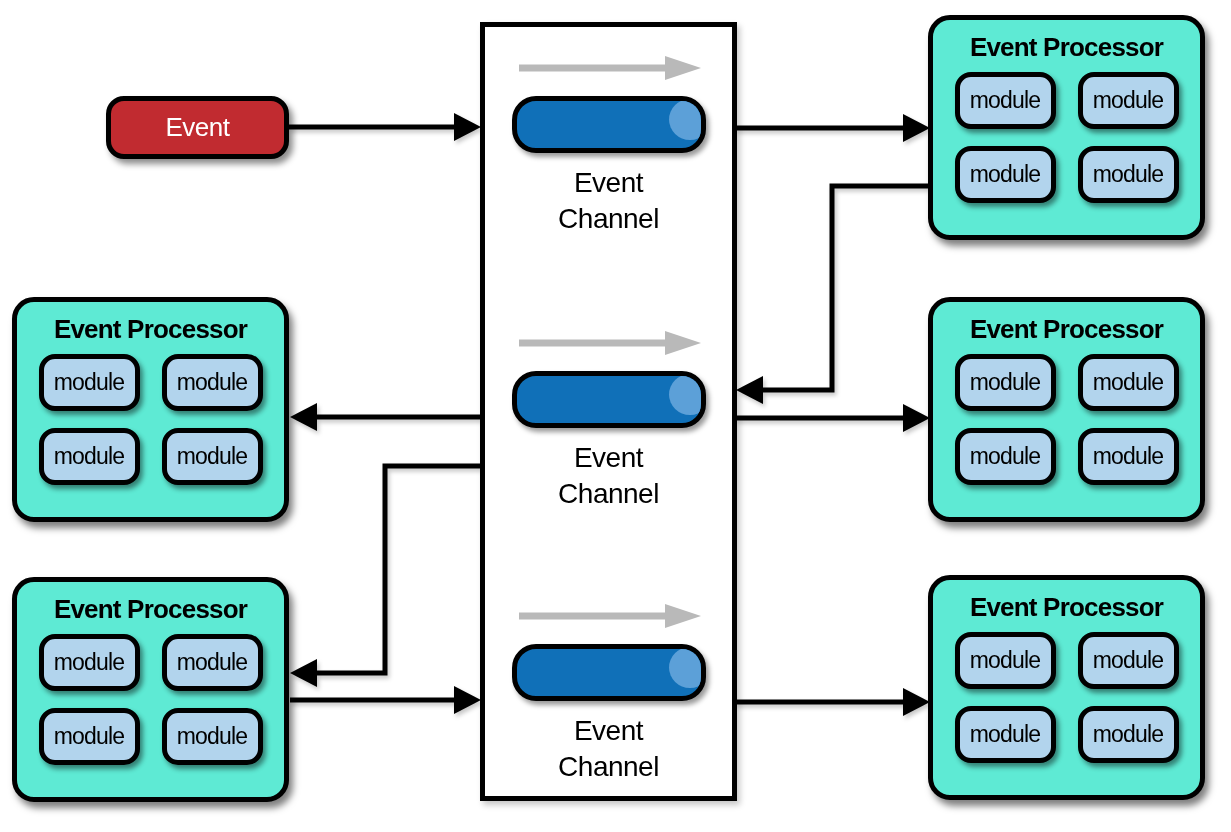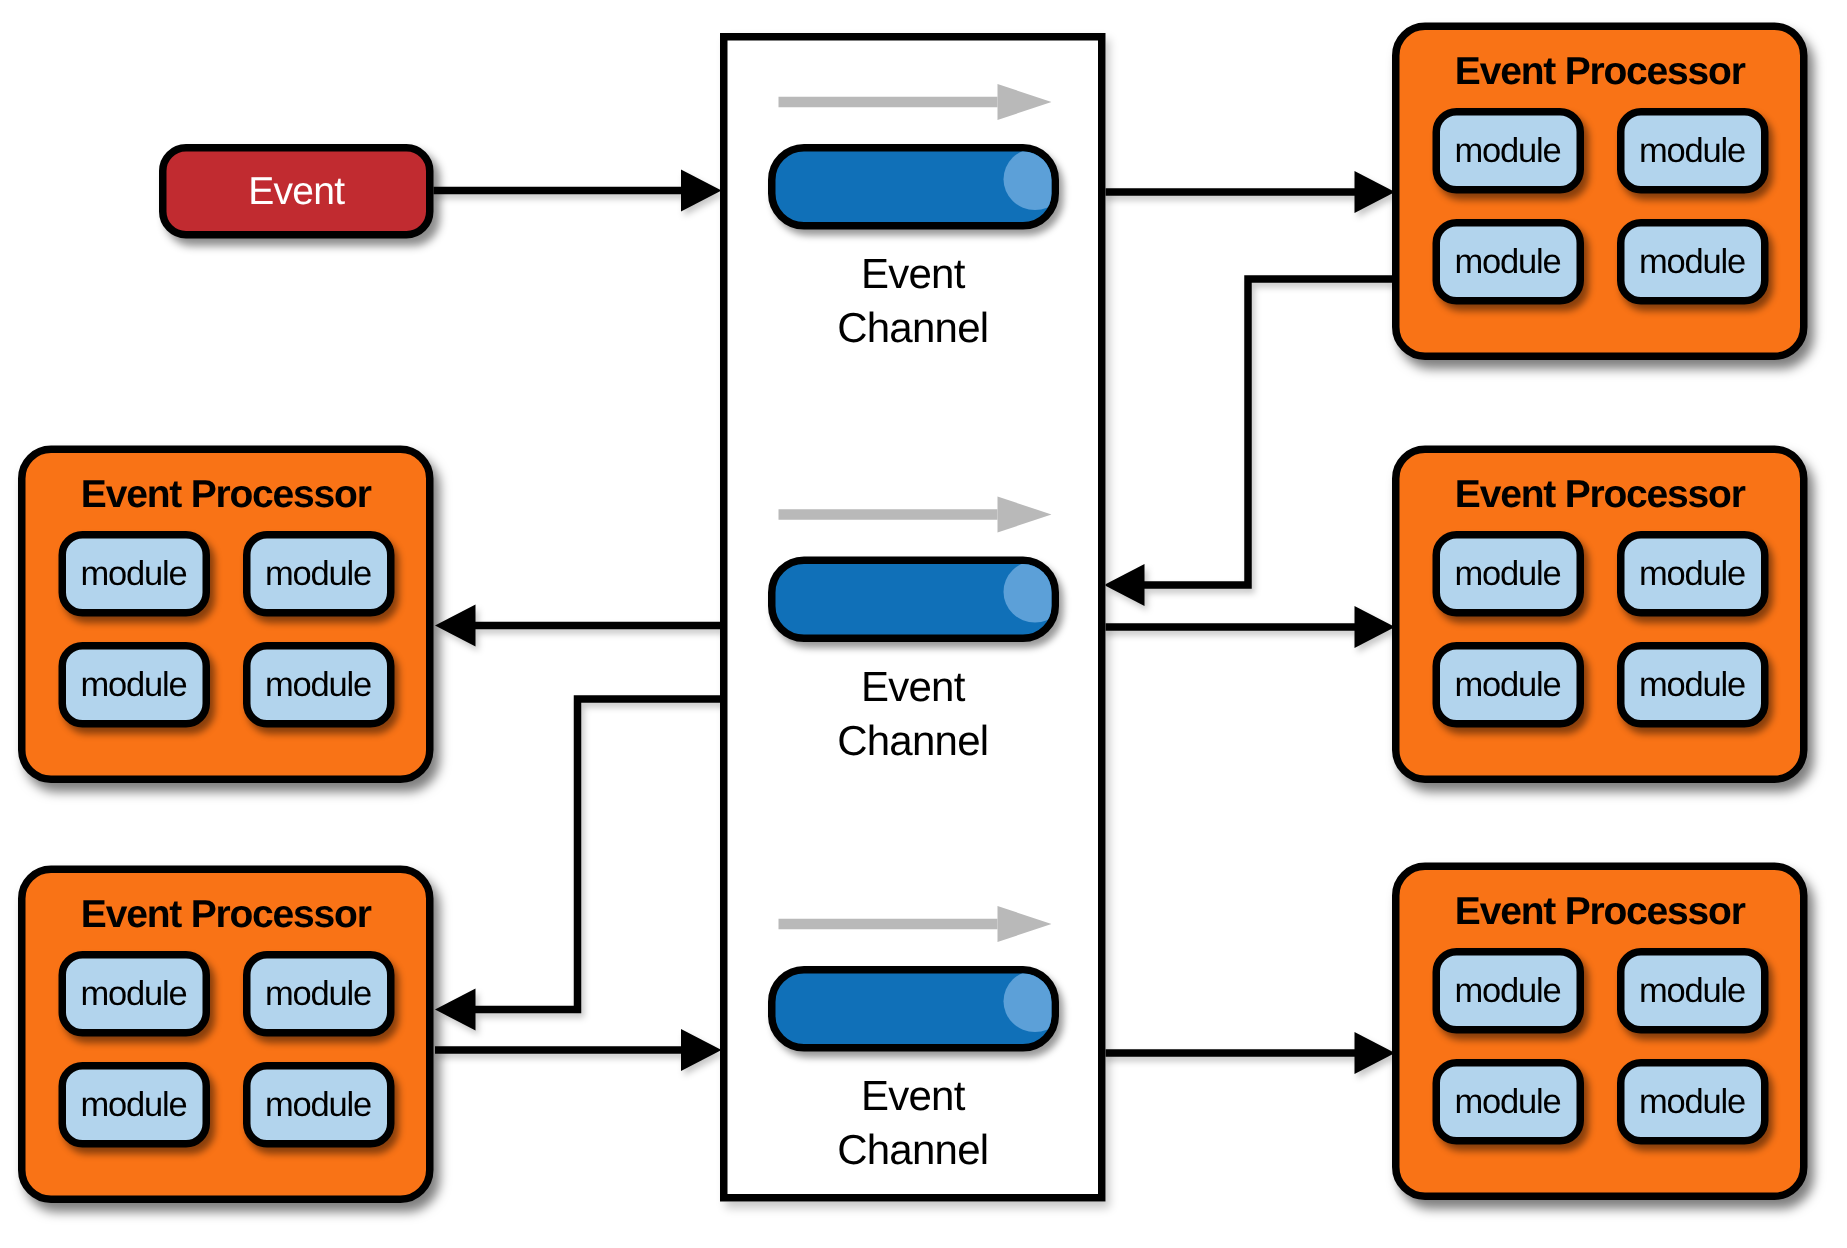--- a/index.html
+++ b/index.html
@@ -45,21 +45,21 @@
     background:#5CA0D8; border-radius:50%;
   }
   .channel-label {
     margin-top:12px; font-size:28px; line-height:1.28; text-align:center;
     color:#000; letter-spacing:-0.5px;
   }
 
   
   .processor {
     width:277px; height:225px;
-    background:#f97316; border:5px solid #000; border-radius:22px;
+    background:#5eead4; border:5px solid #000; border-radius:22px;
     box-shadow:4px 6px 7px rgba(0,0,0,0.5);
     display:flex; flex-direction:column; align-items:center;
   }
   .p-tr { left:928px; top:15px; }
   .p-mr { left:928px; top:297px; }
   .p-br { left:928px; top:575px; }
   .p-ml { left:12px;  top:297px; }
   .p-bl { left:12px;  top:577px; }
   .processor-title {
     margin-top:12px; font-size:26px; font-weight:700; letter-spacing:-0.8px; color:#000;

